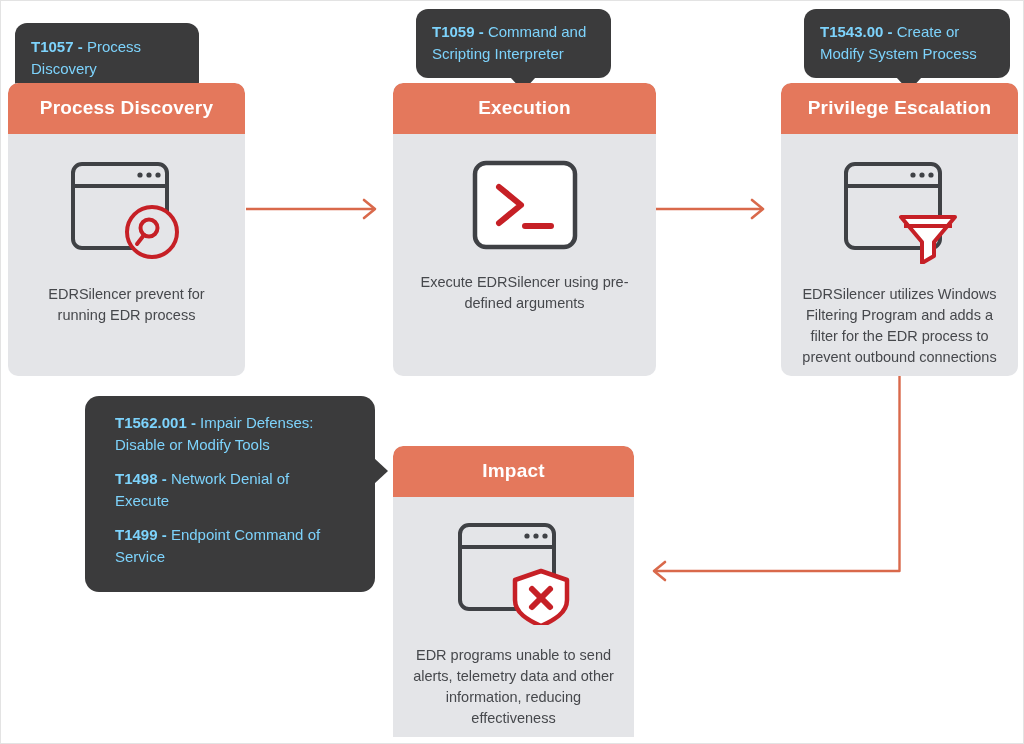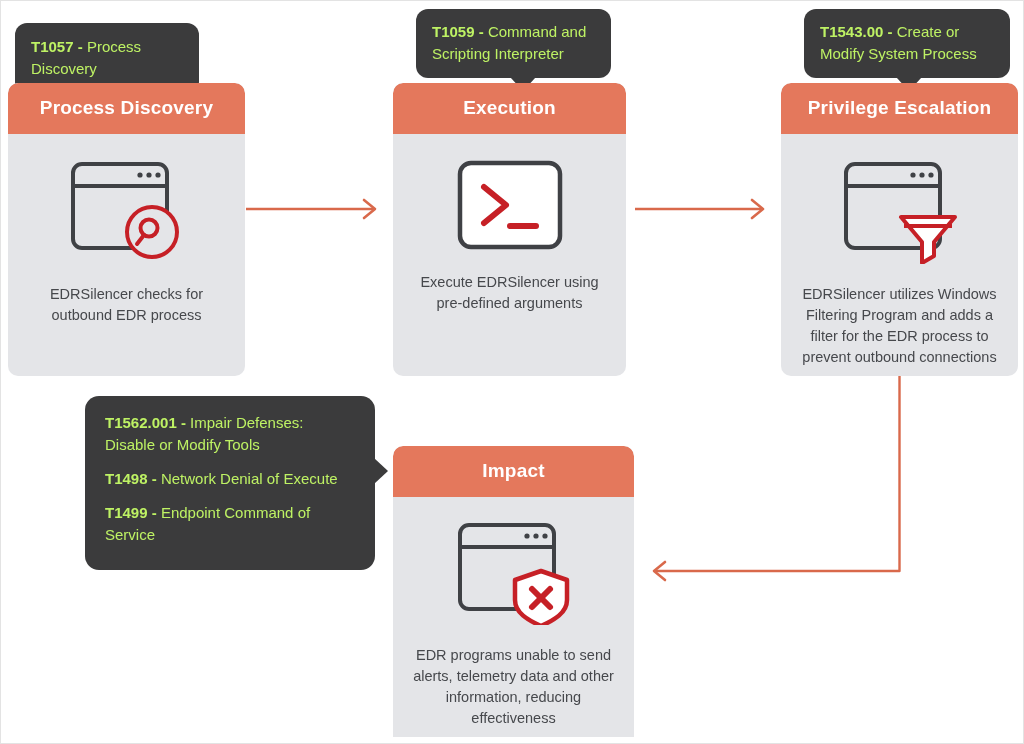--- a/index.html
+++ b/index.html
@@ -58,35 +58,35 @@
   .card-text {
     color: #46484c;
     font-size: 14.5px;
     line-height: 21px;
     padding: 22px 16px 0;
     text-align: center;
   }
 
   
   #card-process-discovery { left: 7px;   top: 82px;  width: 237px; height: 293px; }
-  #card-execution         { left: 392px; top: 82px;  width: 233px; height: 293px; }
+  #card-execution         { left: 392px; top: 82px;  width: 263px; height: 293px; }
   #card-privilege         { left: 780px; top: 82px;  width: 237px; height: 293px; }
   #card-impact            { left: 392px; top: 445px; width: 241px; height: 291px;
                             border-radius: 10px 10px 0 0; }
 
   #card-process-discovery .card-text { padding-top: 20px; }
   #card-privilege .card-text { padding-top: 20px; padding-left: 12px; padding-right: 12px; }
   #card-impact .card-icon { margin-top: 24px; }
   #card-impact .card-text { padding-top: 20px; }
 
   
   .callout {
     position: absolute;
     background: #3b3b3c;
-    color: #bef264;
+    color: #7dd3fc;
     border-radius: 12px;
     font-size: 15px;
     line-height: 22px;
     box-sizing: border-box;
   }
   .callout .tech-id { font-weight: bold; }
   .callout .dash    { font-weight: bold; }
 
   .callout-tail-down {
     position: absolute;
@@ -122,21 +122,21 @@
     padding: 12px 16px 13px;
   }
   #callout-t1543 .callout-tail-down { left: 92px; }
 
   #callout-list {
     left: 84px; top: 395px; width: 290px;
     padding: 16px 20px 18px;
     border-radius: 14px;
   }
   #callout-list .callout-tail-right { top: 62px; }
-  #callout-list .list-row { margin: 0 0 6px; }
+  #callout-list .list-row { margin: 0 10px 6px; }
   #callout-list .list-row:last-child { margin-bottom: 0; }
   #callout-list .list-row.tall { margin-bottom: 12px; }
 </style>
 </head>
 <body>
 
 <div id="page">
 
   <svg id="connectors" viewBox="0 0 1024 744" xmlns="http://www.w3.org/2000/svg">
 
@@ -191,21 +191,21 @@
         <path d="M5 13 a9 9 0 0 1 9-9 h76 a9 9 0 0 1 9 9 v62" fill="none" stroke="#3f4145" stroke-width="4" stroke-linecap="round"></path>
         <path d="M99 75 v4 a9 9 0 0 1 -9 9 h-76 a9 9 0 0 1 -9 -9 v-66" fill="none" stroke="#3f4145" stroke-width="4" stroke-linecap="round"></path>
         <line x1="5" y1="26" x2="99" y2="26" stroke="#3f4145" stroke-width="4"></line>
         <circle cx="72" cy="15" r="2.6" fill="#3f4145"></circle>
         <circle cx="81" cy="15" r="2.6" fill="#3f4145"></circle>
         <circle cx="90" cy="15" r="2.6" fill="#3f4145"></circle>
         <circle cx="84" cy="72" r="25" fill="#e4e5e8" stroke="#c62026" stroke-width="4"></circle>
         <circle cx="81" cy="68" r="8.5" fill="none" stroke="#c62026" stroke-width="4"></circle>
         <line x1="76" y1="75" x2="69" y2="84" stroke="#c62026" stroke-width="4" stroke-linecap="round"></line>
       </svg>
-      <div class="card-text">EDRSilencer checks for outbound EDR process</div>
+      <div class="card-text">EDRSilencer prevent for running EDR process</div>
     </div>
   </div>
 
   <div class="card" id="card-execution">
     <div class="card-header">Execution</div>
     <div class="card-body">
       <svg class="card-icon" width="106" height="90" viewBox="0 0 106 90" xmlns="http://www.w3.org/2000/svg">
         <rect x="3" y="3" width="100" height="84" rx="11" ry="11" fill="#ffffff" stroke="#3f4145" stroke-width="4.5"></rect>
         <polyline points="27,27 49,45 27,63" fill="none" stroke="#c62026" stroke-width="6" stroke-linecap="round" stroke-linejoin="round"></polyline>
         <line x1="53" y1="66" x2="79" y2="66" stroke="#c62026" stroke-width="6" stroke-linecap="round"></line>

